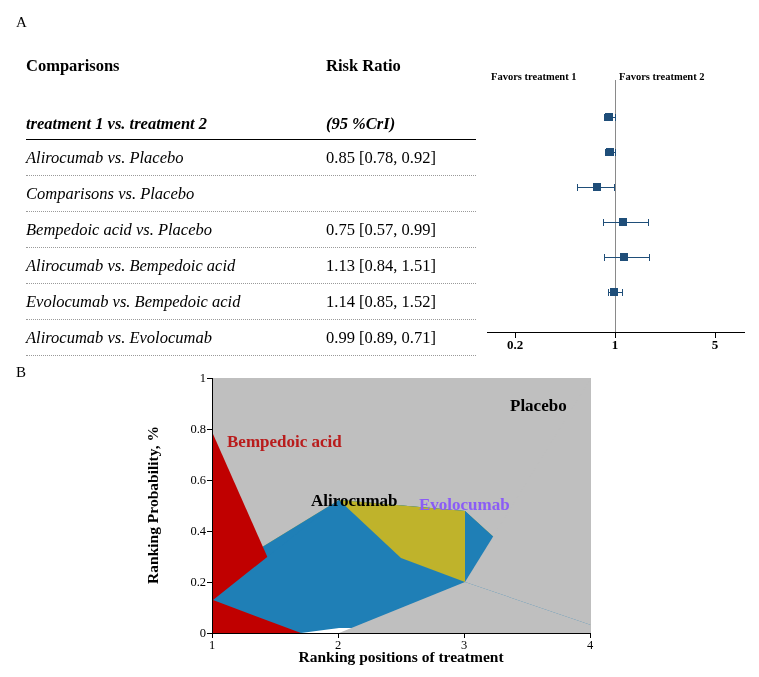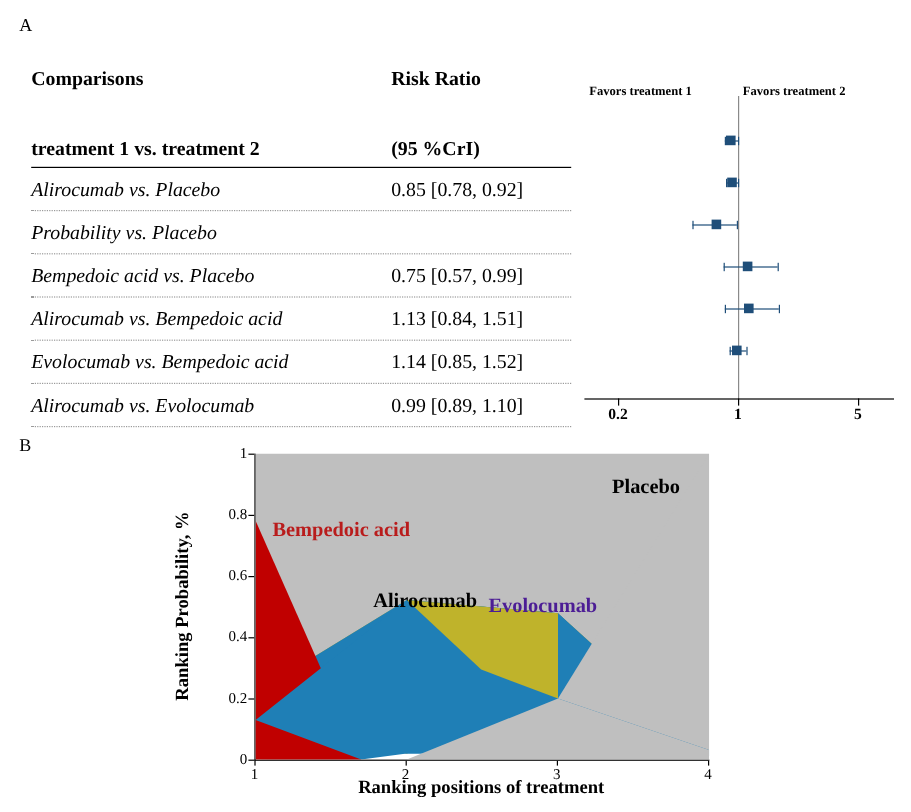--- a/index.html
+++ b/index.html
@@ -37,21 +37,21 @@
   }
   .hdr-row {
     display: flex;
     align-items: flex-end;
     font-weight: bold;
     font-size: 16.5px;
   }
   .hdr-row .c1 { width: 300px; }
   .hdr-row .c2 { width: 150px; margin-top: 28px; }
   .hdr-row.r1 { margin-bottom: 10px; }
-  .hdr-row.r2 { margin-bottom: 5px; }
+  .hdr-row.r2 { margin-bottom: 5px; font-style: italic; }
   .rule {
     border-bottom: 1px solid #000;
     width: 450px;
     height: 0;
   }
   .data-row {
     display: flex;
     align-items: center;
     height: 35px;
     font-size: 16.5px;
@@ -222,37 +222,37 @@
       <div class="c2">(95 %CrI)</div>
     </div>
 
     <div class="rule"></div>
 
     <div class="data-row">
       <div class="c1">Alirocumab vs. Placebo</div>
       <div class="c2">0.85 [0.78, 0.92]</div>
     </div>
     <div class="data-row">
-      <div class="c1">Probability vs. Placebo</div>
+      <div class="c1">Comparisons vs. Placebo</div>
     </div>
     <div class="data-row">
       <div class="c1">Bempedoic acid vs. Placebo</div>
       <div class="c2">0.75 [0.57, 0.99]</div>
     </div>
     <div class="data-row">
       <div class="c1">Alirocumab vs. Bempedoic acid</div>
       <div class="c2">1.13 [0.84, 1.51]</div>
     </div>
     <div class="data-row">
       <div class="c1">Evolocumab vs. Bempedoic acid</div>
       <div class="c2">1.14 [0.85, 1.52]</div>
     </div>
     <div class="data-row">
       <div class="c1">Alirocumab vs. Evolocumab</div>
-      <div class="c2">0.99 [0.89, 1.10]</div>
+      <div class="c2">0.99 [0.89, 0.71]</div>
     </div>
   </div>
 
   <div id="forest">
     <div class="favors left">Favors treatment 1</div>
     <div class="favors right">Favors treatment 2</div>
 
     <div class="null-line"></div>
     <div class="axis-line"></div>
 
@@ -343,16 +343,16 @@
       <polygon points="0,222 126,122 252,133 378,252 252,250 126,250 88,255" fill="#1F7FB6"></polygon>
 
       <polygon points="126,122 252,133 252,204 188,180" fill="#BFB32B"></polygon>
 
       <polygon points="252,204 378,247 378,255 126,255" fill="#BFBFBF"></polygon>
       <polygon points="378,0 378,247 252,204" fill="#BFBFBF"></polygon>
     </svg>
 
     <div class="series-label" style="left:14px; top:54px; color:#b91c1c;">Bempedoic acid</div>
     <div class="series-label" style="left:98px; top:113px; color:#000;">Alirocumab</div>
-    <div class="series-label" style="left:194px; top:117px; color:#4c1d95;text-align:right;">Evolocumab</div>
+    <div class="series-label" style="left:206px; top:117px; color:#8b5cf6;text-align:right;">Evolocumab</div>
     <div class="series-label" style="left:297px; top:18px; color:#000;">Placebo</div>
   </div>
 </div>
 
 </body></html>

